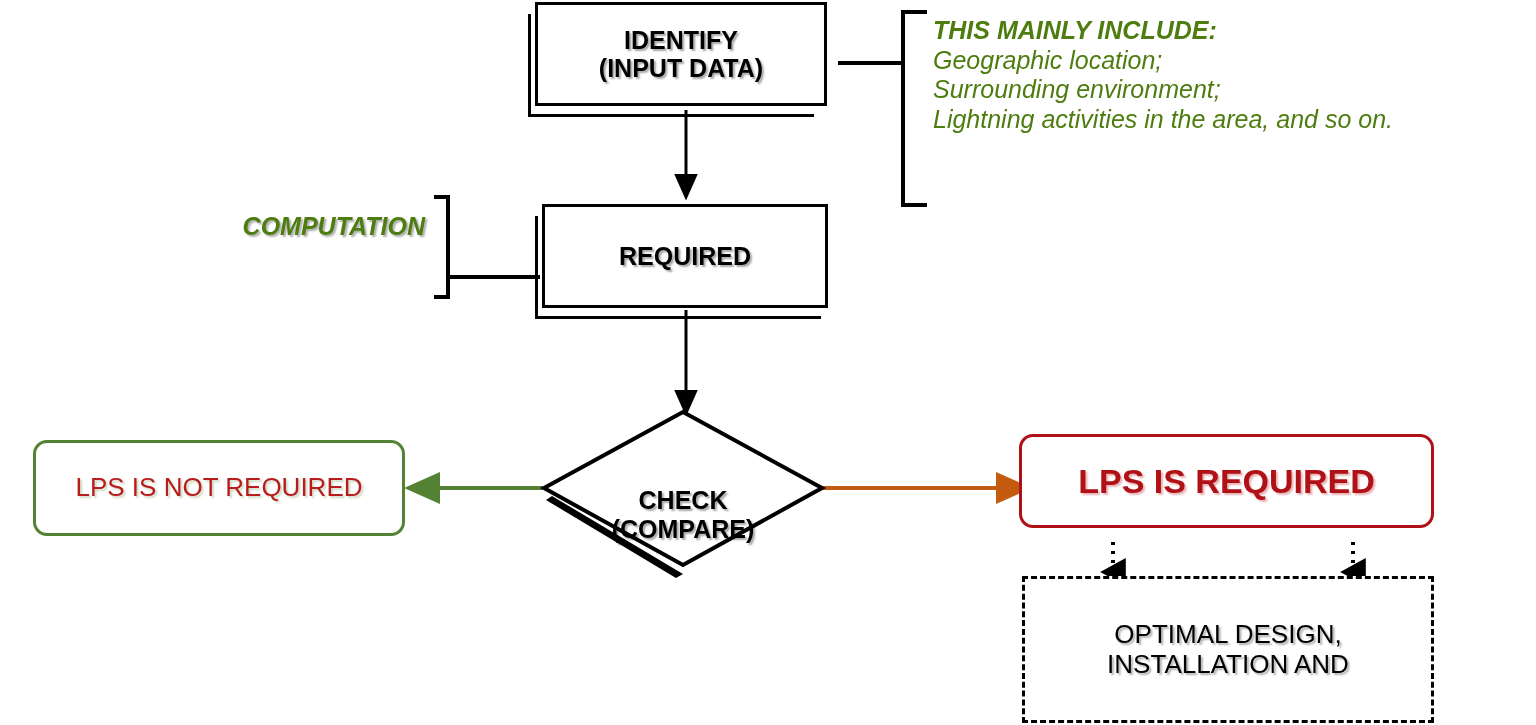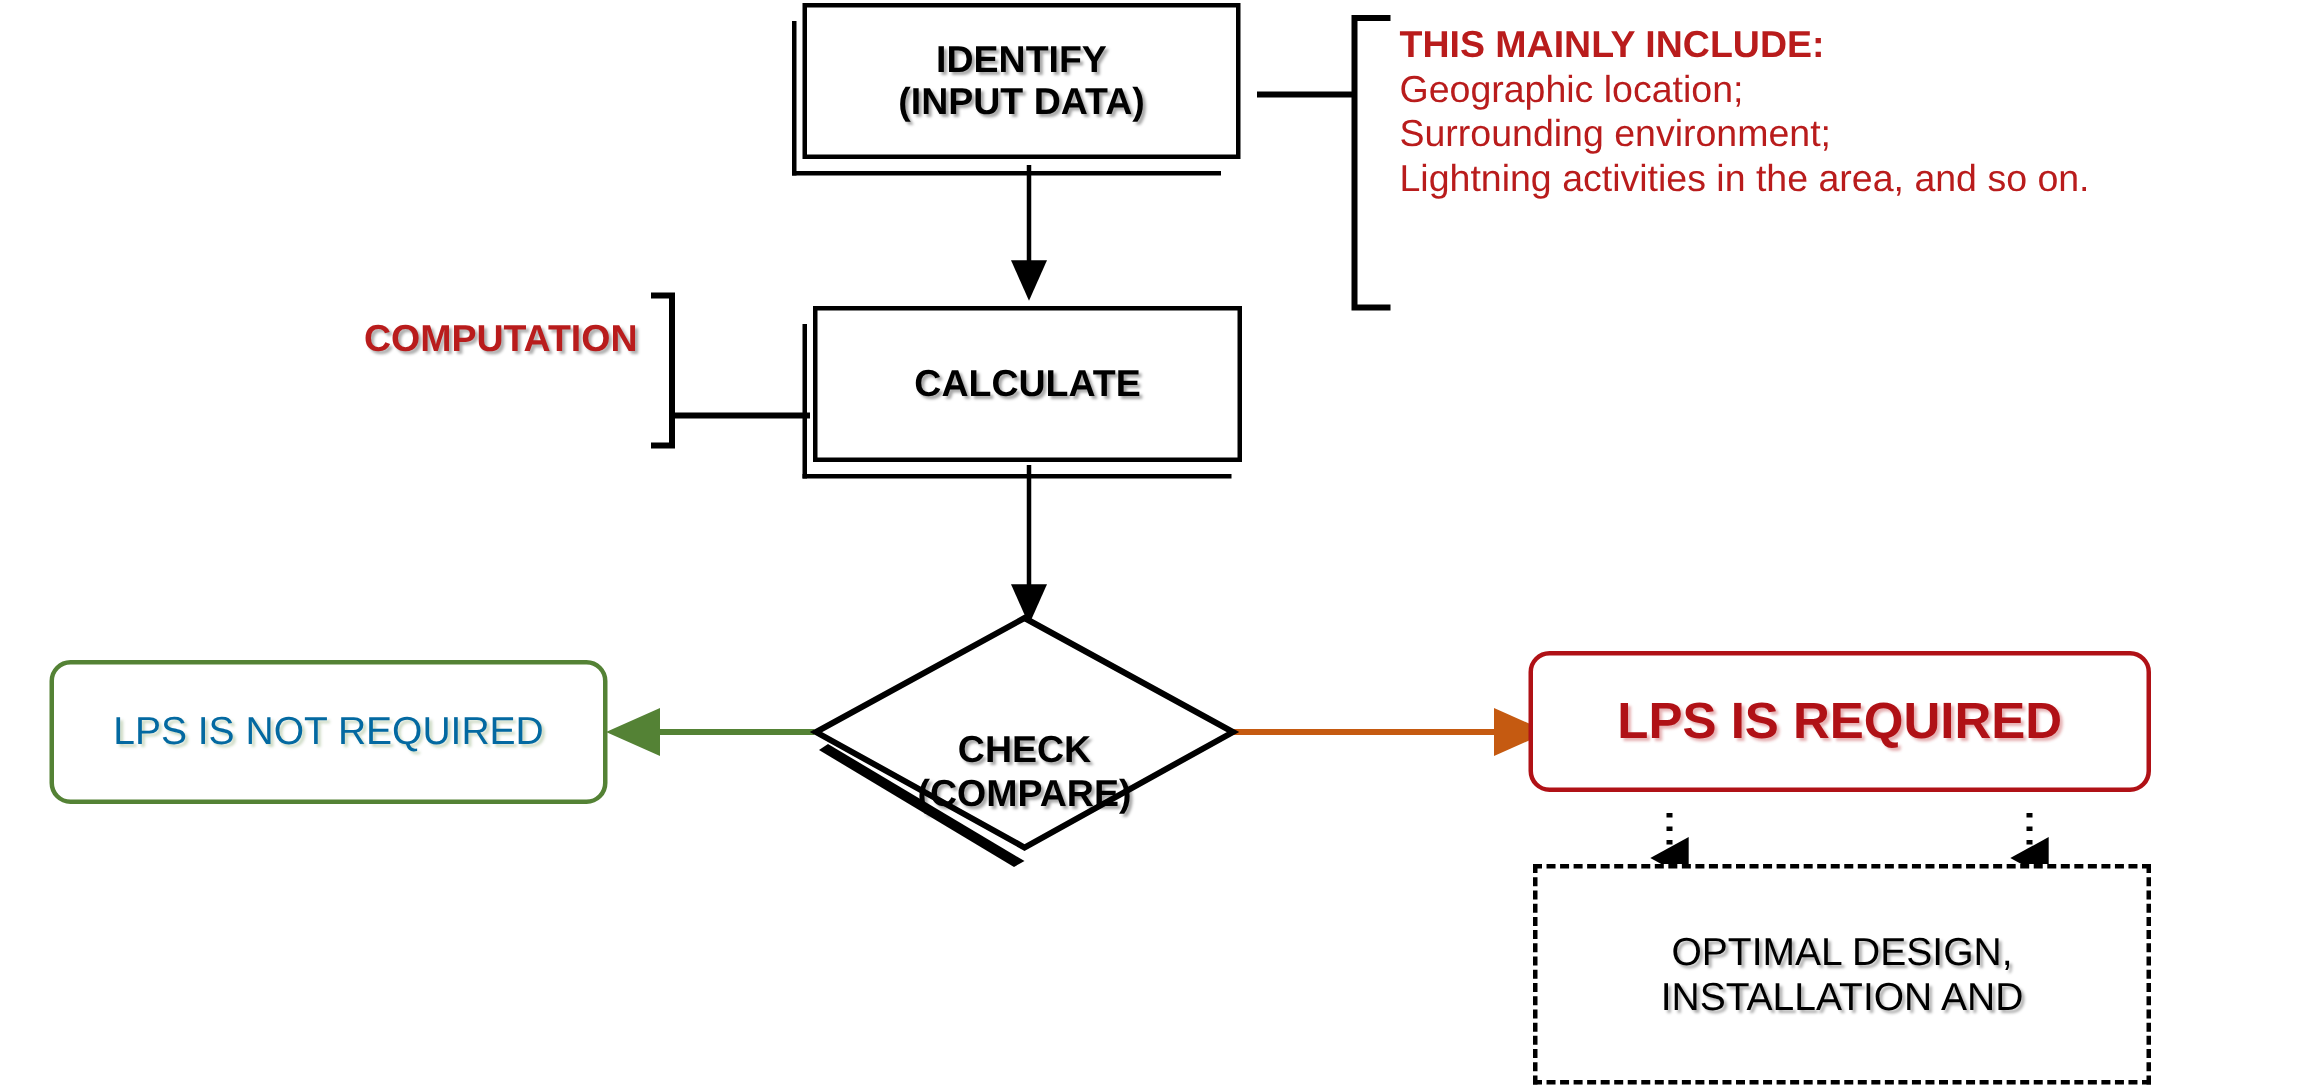--- a/index.html
+++ b/index.html
@@ -64,21 +64,21 @@
     font-weight: bold;
     color: #000000;
     line-height: 1.14;
     text-shadow: 2px 2px 2px rgba(0,0,0,0.35);
     margin-top: 30px;
   }
 
   .rounded-green {
     border: 3px solid #548235;
     border-radius: 14px;
-    color: #0369a1;
+    color: #b91c1c;
     font-weight: normal;
     text-shadow: 2px 2px 2px rgba(84,130,53,0.30);
   }
 
   .rounded-red {
     border: 3px solid #B01116;
     border-radius: 14px;
     color: #B01116;
     font-weight: bold;
     text-shadow: 2px 2px 2px rgba(176,17,22,0.32);
@@ -88,22 +88,23 @@
     border: 3px dashed #000000;
     color: #000000;
     font-weight: normal;
     text-shadow: 2px 2px 2px rgba(0,0,0,0.32);
     justify-content: center;
   }
 
   
   .annot {
     position: absolute;
-    color: #b91c1c;
+    color: #4d7c0f;
     line-height: 1.18;
+    font-style: italic;
   }
   .annot-right {
     text-align: left;
   }
   .annot-left {
     text-align: right;
     font-weight: bold;
     text-shadow: 2px 2px 2px rgba(0,0,0,0.32);
   }
   .annot-head {
@@ -177,21 +178,21 @@
   <div class="shadow-box" style="left:528px; top:14px; width:286px; height:103px;"></div>
   <div class="node proc-box" style="left:535px; top:2px; width:292px; height:104px; font-size:25px;">
     <div>
       <div>IDENTIFY</div>
       <div>(INPUT DATA)</div>
     </div>
   </div>
 
   <div class="shadow-box" style="left:535px; top:216px; width:286px; height:103px;"></div>
   <div class="node proc-box" style="left:542px; top:204px; width:286px; height:104px; font-size:25px;">
-    <div>CALCULATE</div>
+    <div>REQUIRED</div>
   </div>
 
   <div class="diamond-wrap" style="left:544px; top:412px; width:278px; height:153px;">
     <div class="diamond-label" style="top:44px; font-size:25px;">
       <div>CHECK</div>
       <div>(COMPARE)</div>
     </div>
   </div>
 
   <div class="node rounded-green" style="left:33px; top:440px; width:372px; height:96px; font-size:26px;">

